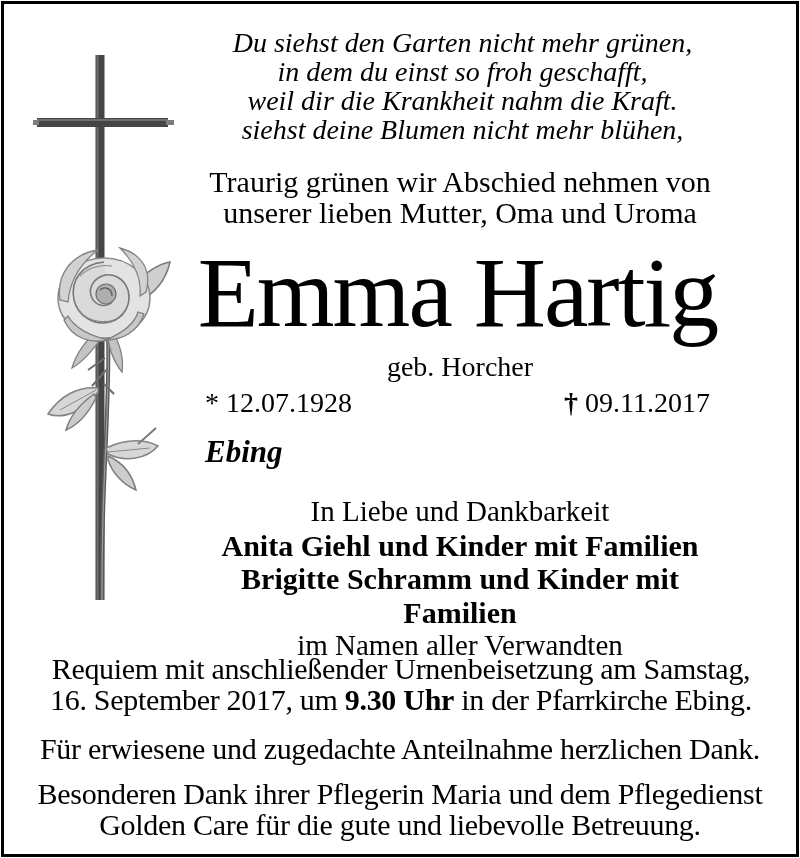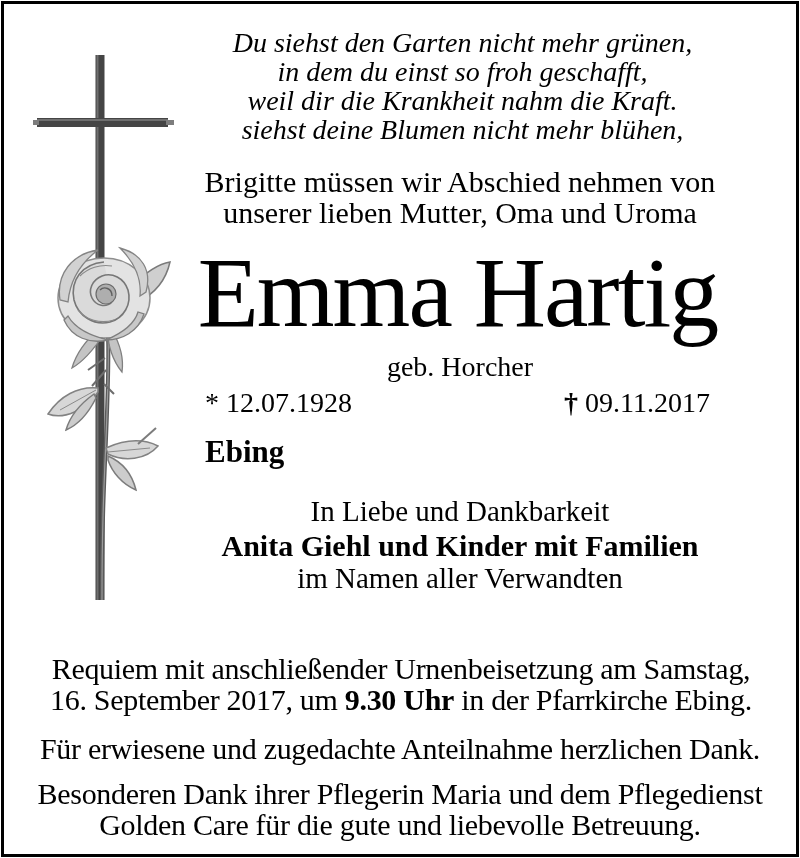--- a/index.html
+++ b/index.html
@@ -44,20 +44,21 @@
   .dates-row {
     top: 388px; left: 205px; width: 505px;
     display: flex; justify-content: space-between;
     font-size: 28px; line-height: 29px; text-align: center;
   }
   .death-symbol-glyph { font-weight: bold; }
   .residence {
     top: 436px; left: 205px;
     font-size: 31px; line-height: 31px;
     font-weight: bold;
+    font-style: italic;
   }
   .mourners {
     top: 495px; left: 185px; width: 550px;
   }
   .mourners .m-line { line-height: 33.5px; font-size: 29px; }
   .mourners .m-name { font-weight: bold; font-size: 30px; }
   .service {
     top: 627px; left: 38px; width: 726px;
     font-size: 30px; line-height: 30.5px;
     letter-spacing: -0.3px;
@@ -132,21 +133,21 @@
   </svg>
 
   <div class="abs poem centered">
     <div>Du siehst den Garten nicht mehr grünen,</div>
     <div>in dem du einst so froh geschafft,</div>
     <div>weil dir die Krankheit nahm die Kraft.</div>
     <div>siehst deine Blumen nicht mehr blühen,</div>
   </div>
 
   <div class="abs intro centered">
-    <div>Brigitte müssen wir Abschied nehmen von</div>
+    <div>Traurig grünen wir Abschied nehmen von</div>
     <div>unserer lieben Mutter, Oma und Uroma</div>
   </div>
 
   <div class="abs deceased-name centered">Emma Hartig</div>
 
   <div class="abs maiden-name centered">geb. Horcher</div>
 
   <div class="abs dates-row">
     <span>
       <span>*</span>
@@ -156,20 +157,21 @@
       <span class="death-symbol-glyph">†</span>
       <span>09.11.2017</span>
     </span>
   </div>
 
   <div class="abs residence">Ebing</div>
 
   <div class="abs mourners centered">
     <div class="m-line">In Liebe und Dankbarkeit</div>
     <div class="m-line m-name">Anita Giehl und Kinder mit Familien</div>
+    <div class="m-line m-name">Brigitte Schramm und Kinder mit Familien</div>
     <div class="m-line">im Namen aller Verwandten</div>
   </div>
 
   <div class="abs service centered">
     <div>Requiem mit anschließender Urnenbeisetzung am Samstag,</div>
     <div><span>16. September 2017, um </span><span class="bold-time">9.30 Uhr</span><span> in der Pfarrkirche Ebing.</span></div>
   </div>
 
   <div class="abs thanks centered">Für erwiesene und zugedachte Anteilnahme herzlichen Dank.</div>
 

